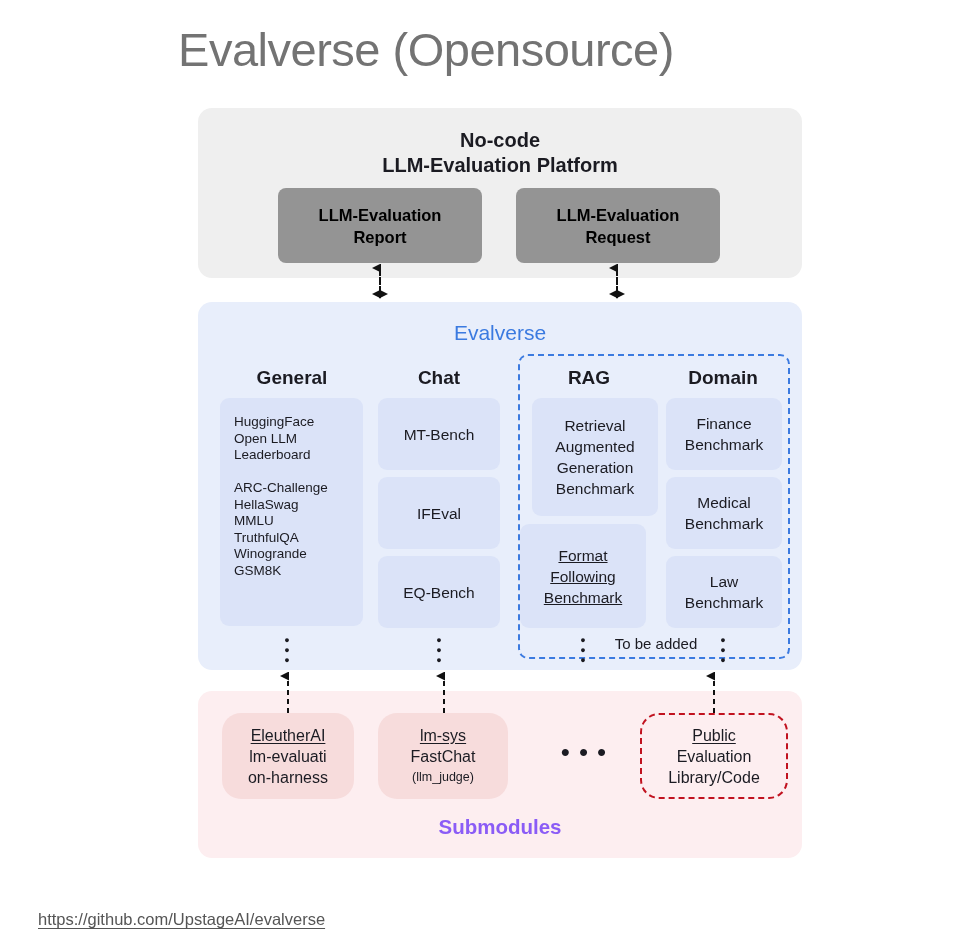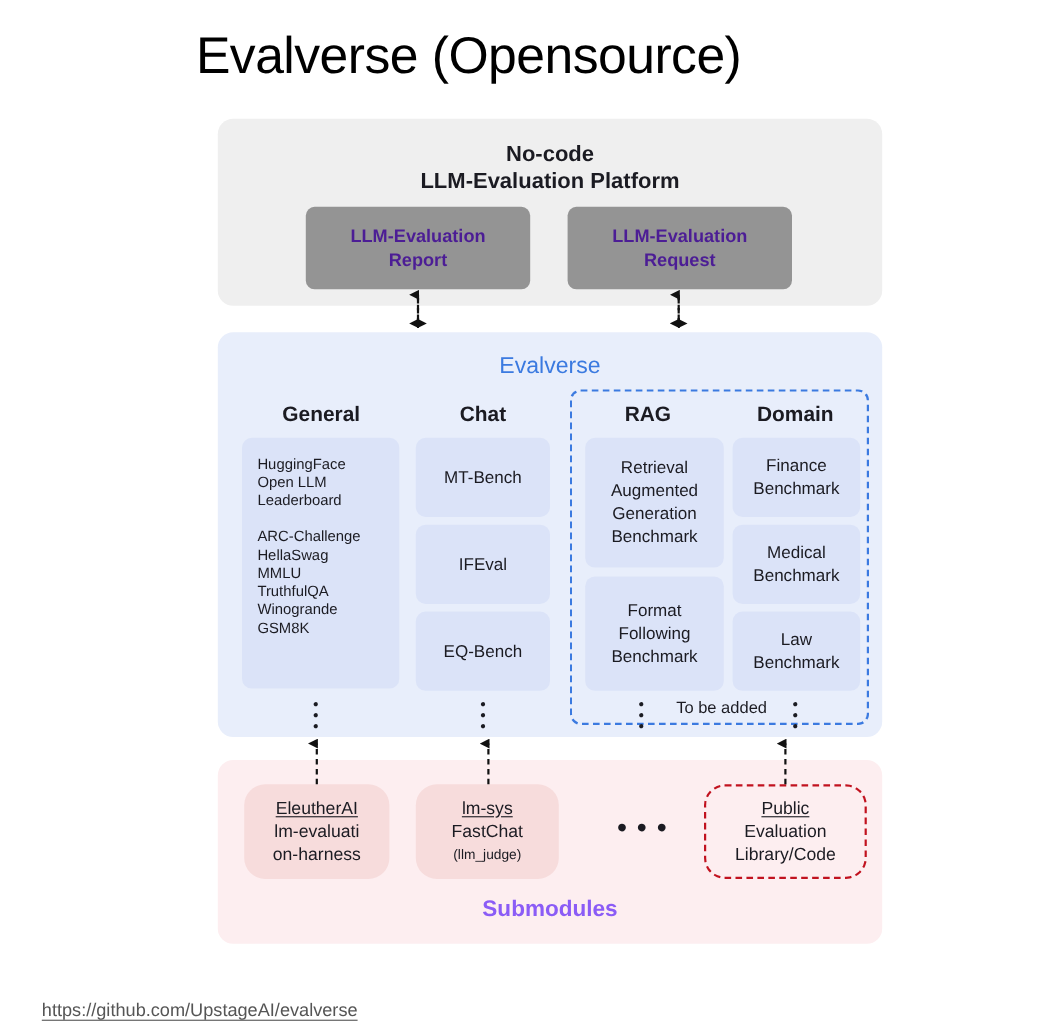--- a/index.html
+++ b/index.html
@@ -19,21 +19,21 @@
   
   #page-title {
     position: absolute;
     top: 22px;
     left: 0;
     width: 852px;
     text-align: center;
     font-size: 47px;
     font-weight: 400;
     letter-spacing: -0.5px;
-    color: #000000;
+    color: #737373;
   }
 
   
   .panel {
     position: absolute;
     border-radius: 14px;
   }
 
   
   #platform-panel {
@@ -54,21 +54,21 @@
     line-height: 25px;
     color: #1b1b22;
     white-space: pre-line;
   }
   .gray-box {
     position: absolute;
     top: 80px;
     height: 75px;
     background: #949494;
     border-radius: 8px;
-    color: #4c1d95;
+    color: #000000;
     font-size: 16.5px;
     font-weight: bold;
     line-height: 22px;
     display: flex;
     align-items: center;
     justify-content: center;
     text-align: center;
     white-space: pre-line;
   }
   #report-box { left: 80px; width: 204px; }
@@ -148,21 +148,21 @@
     text-align: left;
   }
 
   
   #chat-box-0 { left: 180px; top: 96px;  width: 122px; height: 72px; }
   #chat-box-1 { left: 180px; top: 175px; width: 122px; height: 72px; }
   #chat-box-2 { left: 180px; top: 254px; width: 122px; height: 72px; }
 
   
   #rag-box-0 { left: 334px; top: 96px;  width: 126px; height: 118px; }
-  #rag-box-1 { left: 334px; top: 222px; width: 126px; height: 104px; }
+  #rag-box-1 { left: 322px; top: 222px; width: 126px; height: 104px; text-decoration: underline; }
 
   
   #domain-box-0 { left: 468px; top: 96px;  width: 116px; height: 72px; }
   #domain-box-1 { left: 468px; top: 175px; width: 116px; height: 72px; }
   #domain-box-2 { left: 468px; top: 254px; width: 116px; height: 72px; }
 
   
   .vdots {
     position: absolute;
     width: 10px;

